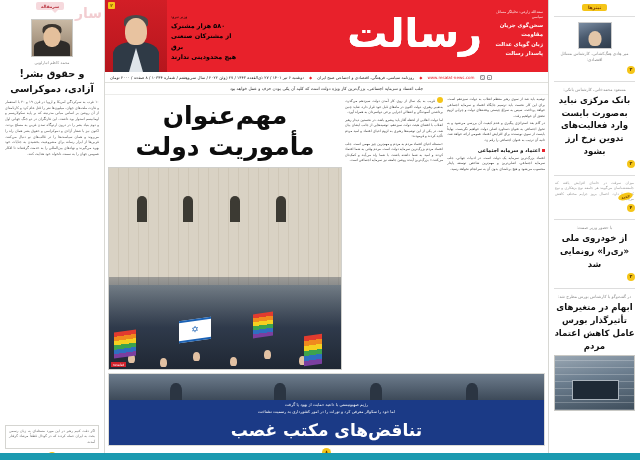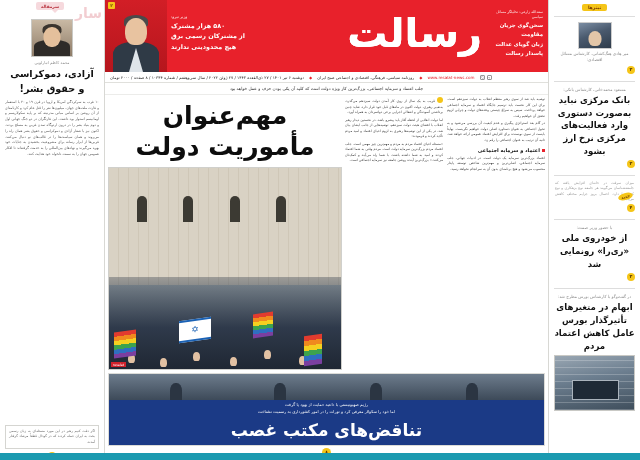--- a/index.html
+++ b/index.html
@@ -178,21 +178,21 @@
     transform: translateX(-50%);
     width: 14px; height: 24px;
     background: #dfe5ea;
     clip-path: polygon(50% 0, 100% 100%, 0 100%);
   }
   .mast-caption-left {
     order: 2;
     width: 82px;
     padding: 14px 4px 0 4px;
     text-align: left;
-    color: #ffffff;
+    color: #000000;
   }
   .mast-caption-left .role {
     font-size: 4px; opacity: .92; margin-bottom: 2px;
   }
   .mast-caption-left .line {
     font-size: 6.4px;
     font-weight: bold;
     line-height: 1.62;
     letter-spacing: -.1px;
   }
@@ -574,21 +574,21 @@
 
     <div>
       <div class="teaser-thumb"></div>
       <div class="teaser-kicker">میر هادی هنگ‌کشانی، کارشناس مسائل اقتصادی:</div>
       <div class="pagebadge">۳</div>
     </div>
     <div class="teaser-rule"></div>
 
     <div>
       <div class="teaser-kicker">مسعود محمدخانی، کارشناس بانکی:</div>
-      <div class="teaser-head">بانک مرکزی نباید به‌صورت دستوری وارد فعالیت‌های مرکزی نرخ ارز بشود</div>
+      <div class="teaser-head">بانک مرکزی نباید به‌صورت بایست وارد فعالیت‌های تدوین نرخ ارز بشود</div>
       <div class="pagebadge">۳</div>
     </div>
     <div class="teaser-rule"></div>
 
     <div style="position:relative;">
       <div class="teaser-body">میزان سرقت در خانه‌ای افزایش یافته که جامعه‌شناسان می‌گویند هر جامعه نوع بزهکاری و نوع کنش را دارد. احتمال بروز جرایم مختلف کاهش می‌یابد.</div>
       <div class="badge-new" style="right:2px; top:12px;">جدید</div>
       <div class="pagebadge">۴</div>
     </div>
     <div class="teaser-rule"></div>
@@ -620,21 +620,21 @@
         <div class="s">پاسدار رسالت</div>
       </div>
 
       <div class="mast-logo">
         <div class="word">رسالت</div>
       </div>
 
       <div class="mast-caption-left">
         <div class="role">وزیر نیرو:</div>
         <div class="line">۵۸۰ هزار مشترک</div>
-        <div class="line">از مشترکان رسمی برق</div>
+        <div class="line">از مشترکان صنعتی برق</div>
         <div class="line">هیچ محدودیتی ندارند</div>
       </div>
 
       <div class="mast-photo">
         <div class="head">
           <div class="body"></div>
           <div class="shirt"></div>
           <div class="hair"></div>
           <div class="face"></div>
         </div>
@@ -724,22 +724,22 @@
 
     <div class="ed-photo">
       <div class="suit"></div>
       <div class="hair"></div>
       <div class="face"></div>
     </div>
 
     <div class="ed-author">محمد کاظم انبارلویی</div>
 
     <div class="ed-head">
+      <div>و حقوق بشر!</div>
       <div>آزادی، دموکراسی</div>
-      <div>و حقوق بشر!</div>
     </div>
 
     <div class="ed-body">۱۰ غرب به سرکردگی آمریکا و اروپا در قرن ۱۹ و ۲۰ با استعمار و غارت ملت‌های جهان، میلیون‌ها نفر را قتل عام کرد و کارنامه‌ای از آن روشن بر اساس مبانی مدرنیته که بر پایه سکولاریسم و اومانیسم استوار بود داشت. این غارتگران در دو جنگ جهانی اول و دوم بنیاد بشر را در درون اردوگاه تمدن غربی به مسلخ بردند. اکنون نیز با شعار آزادی و دموکراسی و حقوق بشر همان راه را می‌روند و همان سیاست‌ها را در قالب‌های نو دنبال می‌کنند. غربی‌ها از ابزار رسانه برای مشروعیت بخشیدن به جنایات خود بهره می‌گیرند و نهادهای بین‌المللی را به خدمت گرفته‌اند تا افکار عمومی جهان را به سمت دلخواه خود هدایت کنند.</div>
 
     <div class="ed-box">اگر دقت کنیم رهبر در این مورد مسئله‌ای به زبان رسمی بحث به ایران حمله کردند که در گودال قطعاً مرصاد گرفتار آمدند.</div>
     <div class="ed-box-badge">۳</div>
   </aside>
 
   <div class="bottom-strip"></div>
 </div>

